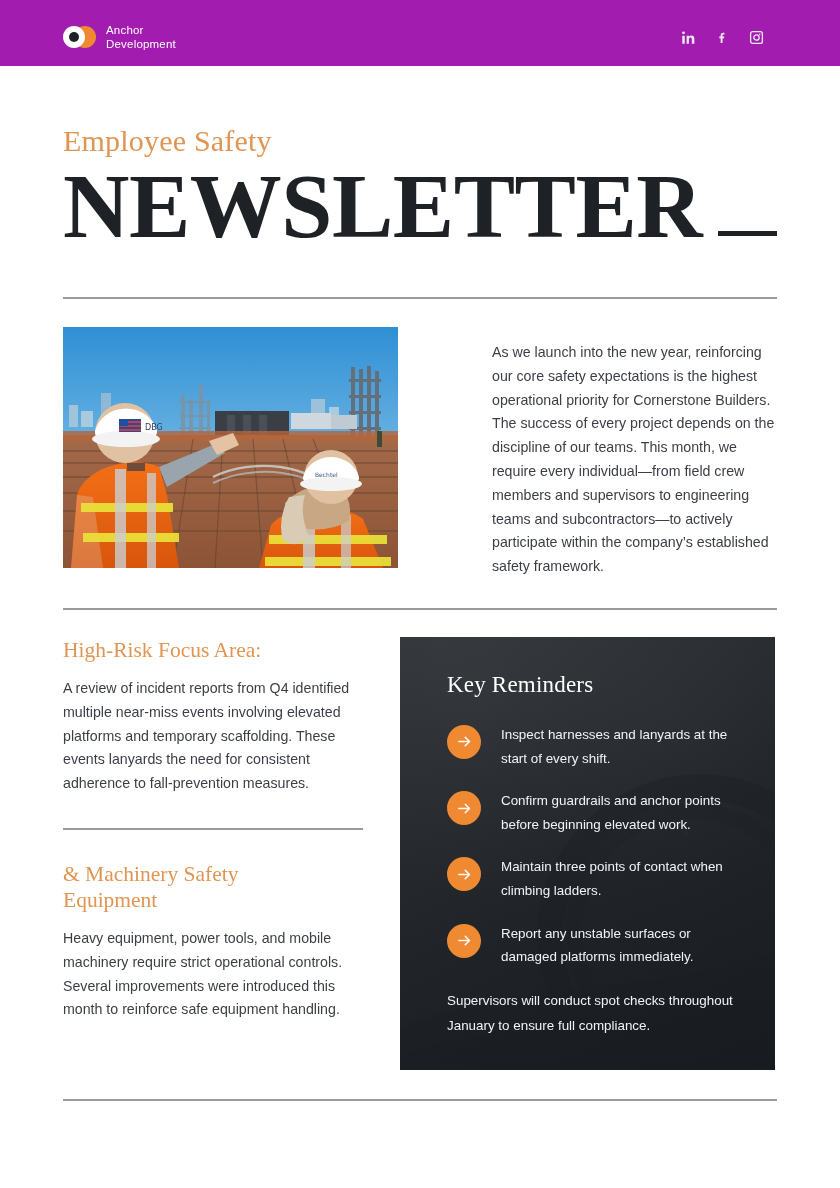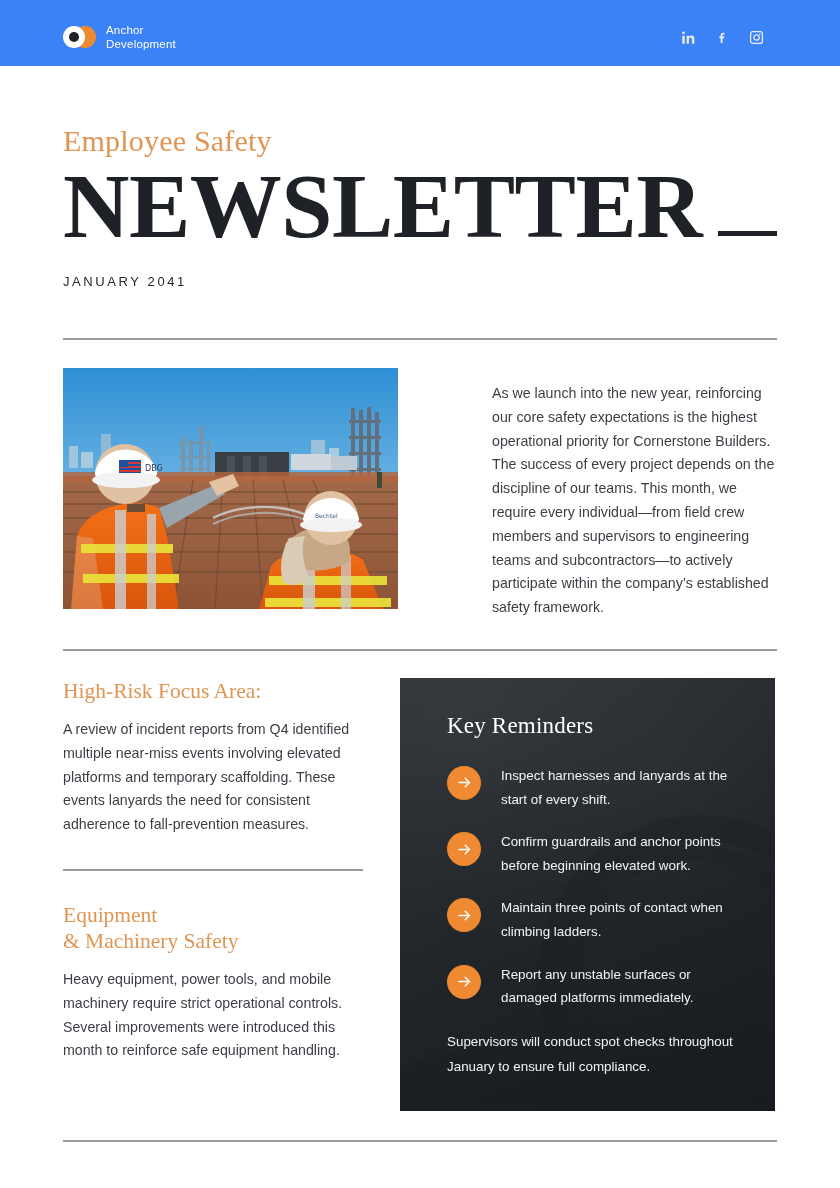--- a/index.html
+++ b/index.html
@@ -9,21 +9,21 @@
     height: 1188px;
     background: #ffffff;
     font-family: "Liberation Sans", sans-serif;
     overflow: hidden;
     position: relative;
   }
 
   
   .topbar {
     height: 66px;
-    background: #3b82f6;
+    background: #a21caf;
     display: flex;
     align-items: center;
     padding: 8px 75px 0 63px;
   }
   .brand { display: flex; align-items: center; gap: 11px; }
   .brand-mark { position: relative; width: 32px; height: 22px; flex: none; }
   .brand-mark .circ-orange {
     position: absolute; left: 11px; top: 0;
     width: 22px; height: 22px; border-radius: 50%;
     background: #f08a32;
@@ -257,21 +257,20 @@
 
 <div class="sheet">
 
   <div class="kicker">Employee Safety</div>
 
   <div class="masthead">
     <h1>NEWSLETTER</h1>
     <div class="mast-dash"></div>
   </div>
 
-  <div class="dateline">JANUARY 2041</div>
 
   <div class="rule rule-top"></div>
 
   <div class="intro">
     <div class="photo">
       <svg width="335" height="241" viewBox="0 0 335 241" preserveAspectRatio="none">
         <defs>
           <linearGradient id="sky" x1="0" y1="0" x2="0" y2="1">
             <stop offset="0%" stop-color="#2f8fd4"></stop>
             <stop offset="55%" stop-color="#6fb6e4"></stop>
@@ -398,22 +397,22 @@
           <div>High-Risk Focus Area:</div>
         </div>
         <div class="sec-body">A review of incident reports from Q4 identified multiple near-miss events involving elevated platforms and temporary scaffolding.
 These events lanyards the need for consistent adherence to fall-prevention measures.</div>
       </div>
 
       <div class="rule-col"></div>
 
       <div class="sec-gap">
         <div class="sec-title">
+          <div>&amp; Machinery Safety</div>
           <div>Equipment</div>
-          <div>&amp; Machinery Safety</div>
         </div>
         <div class="sec-body">Heavy equipment, power tools, and mobile machinery require strict operational controls. Several improvements were introduced this month to reinforce safe equipment handling.</div>
       </div>
 
     </div>
 
     <div class="col-right">
       <div class="panel">
 
         <div class="panel-bg">

